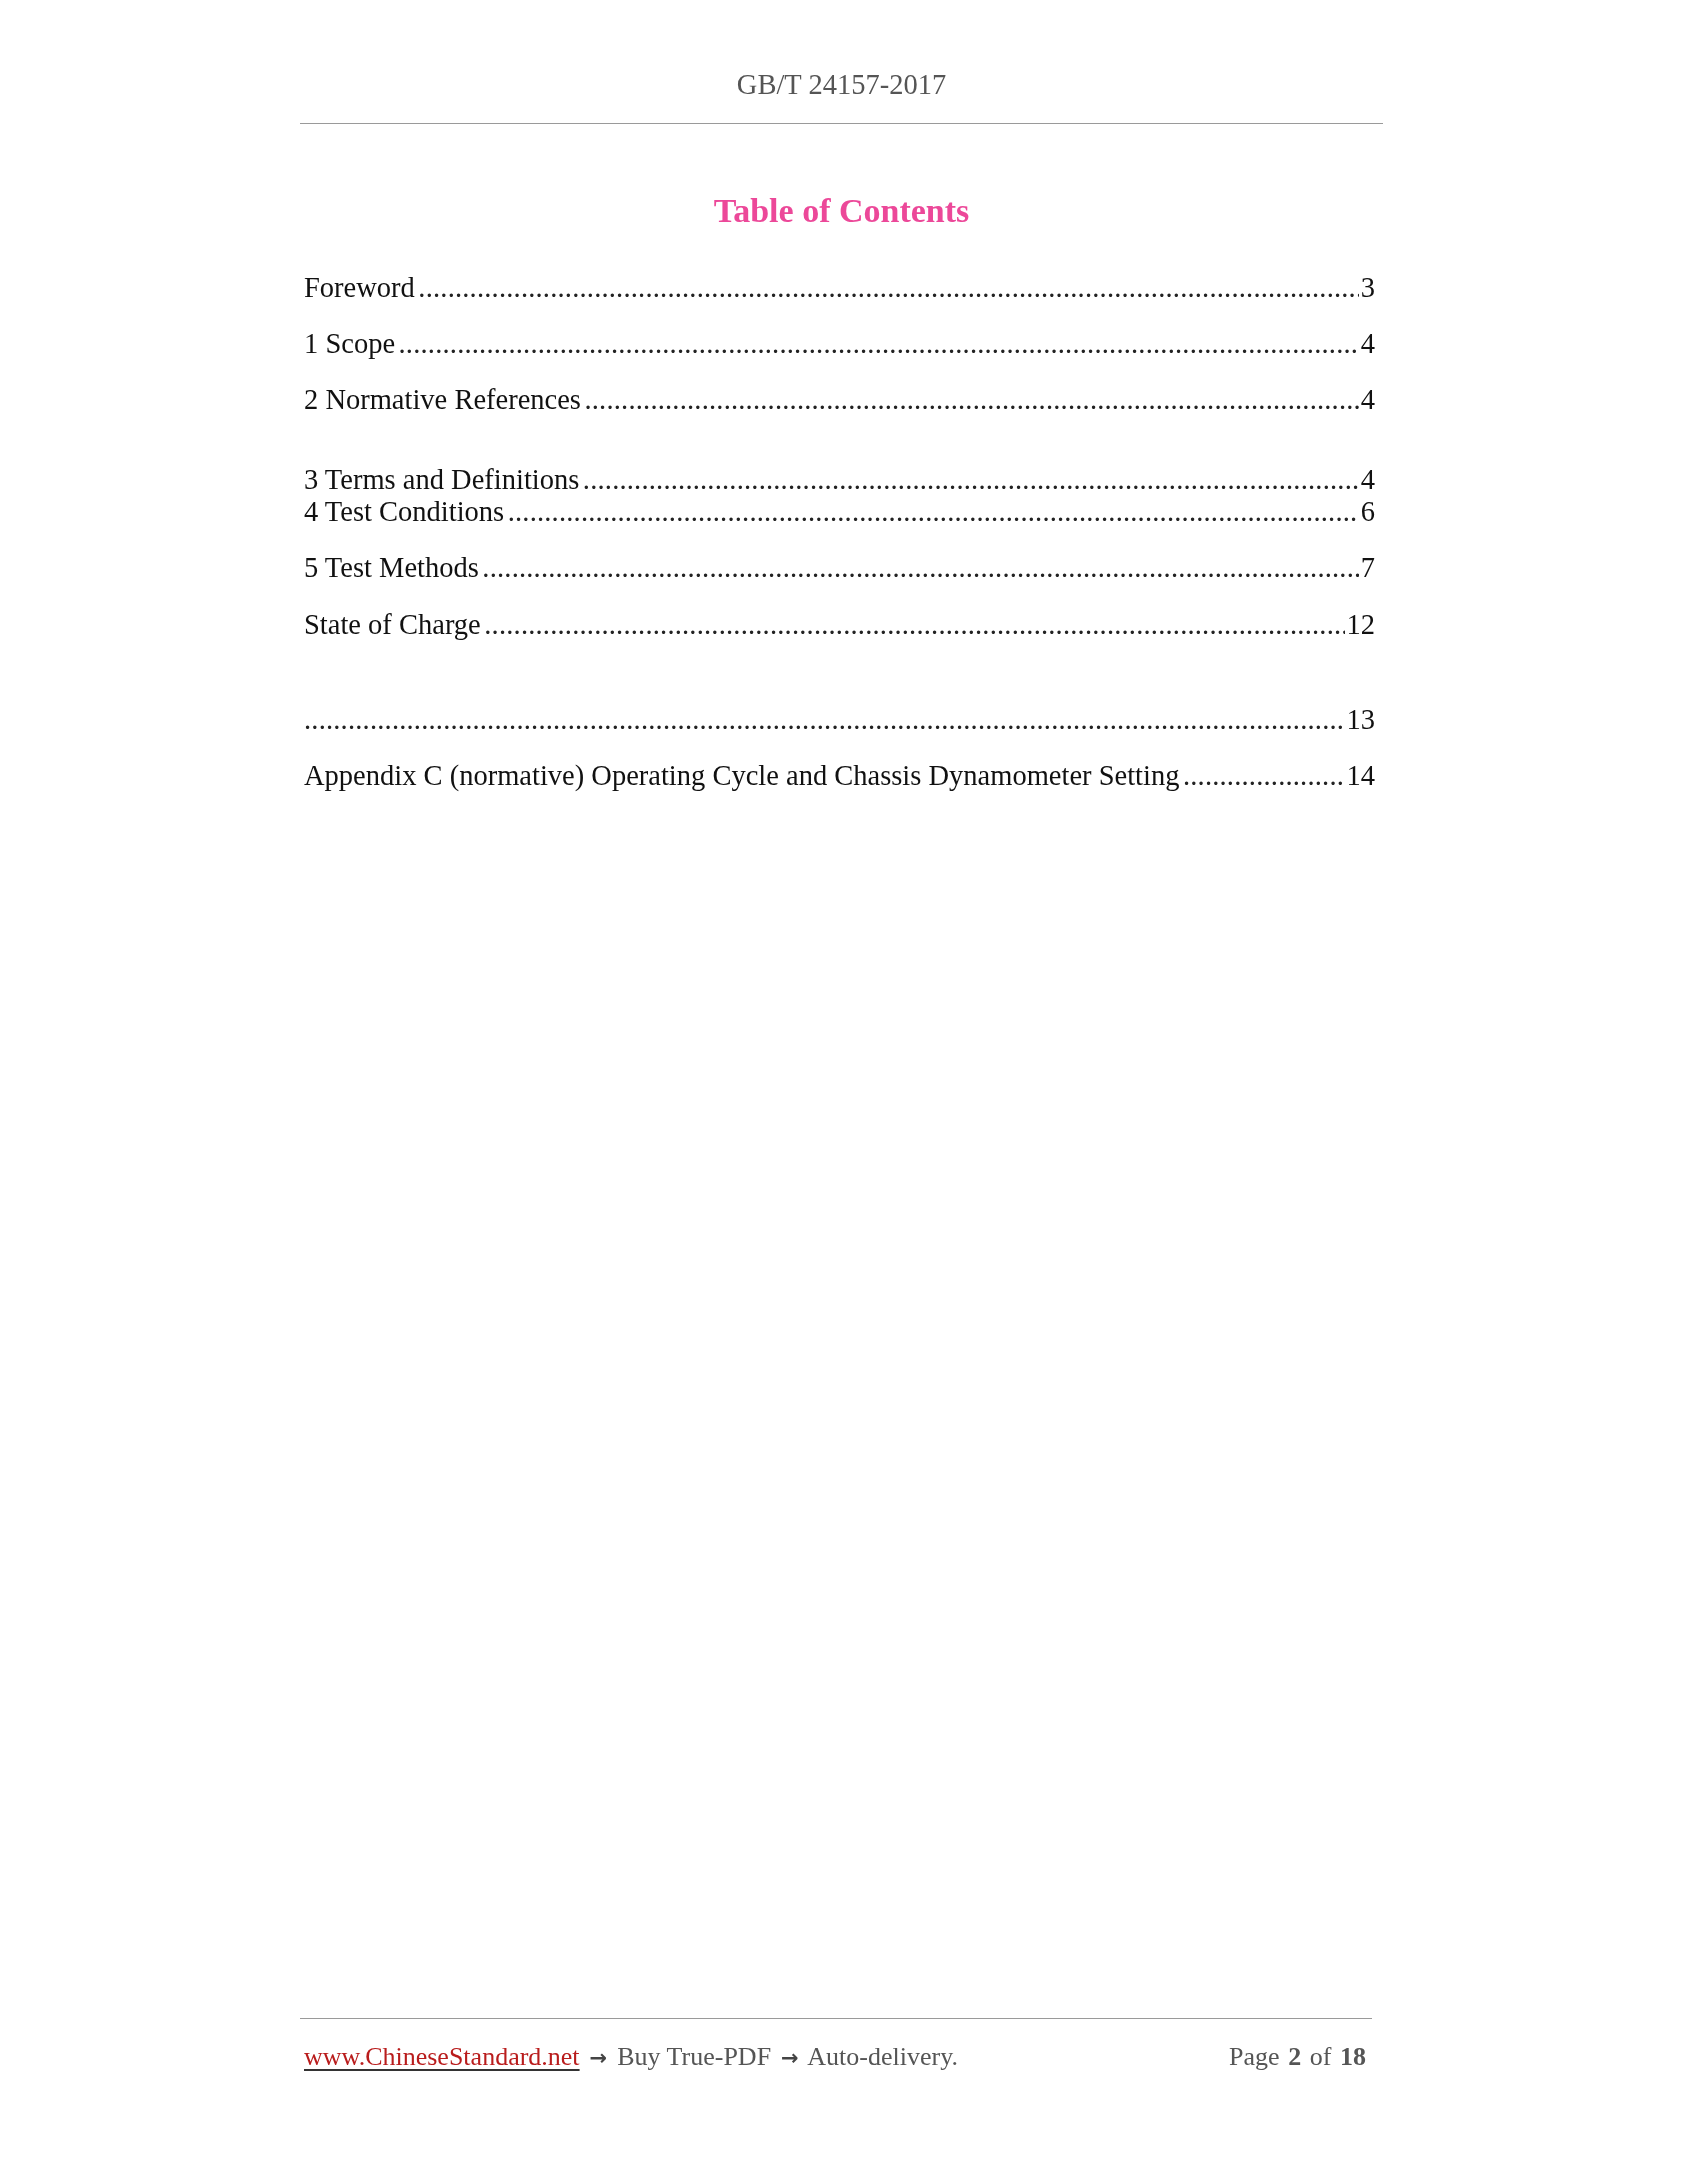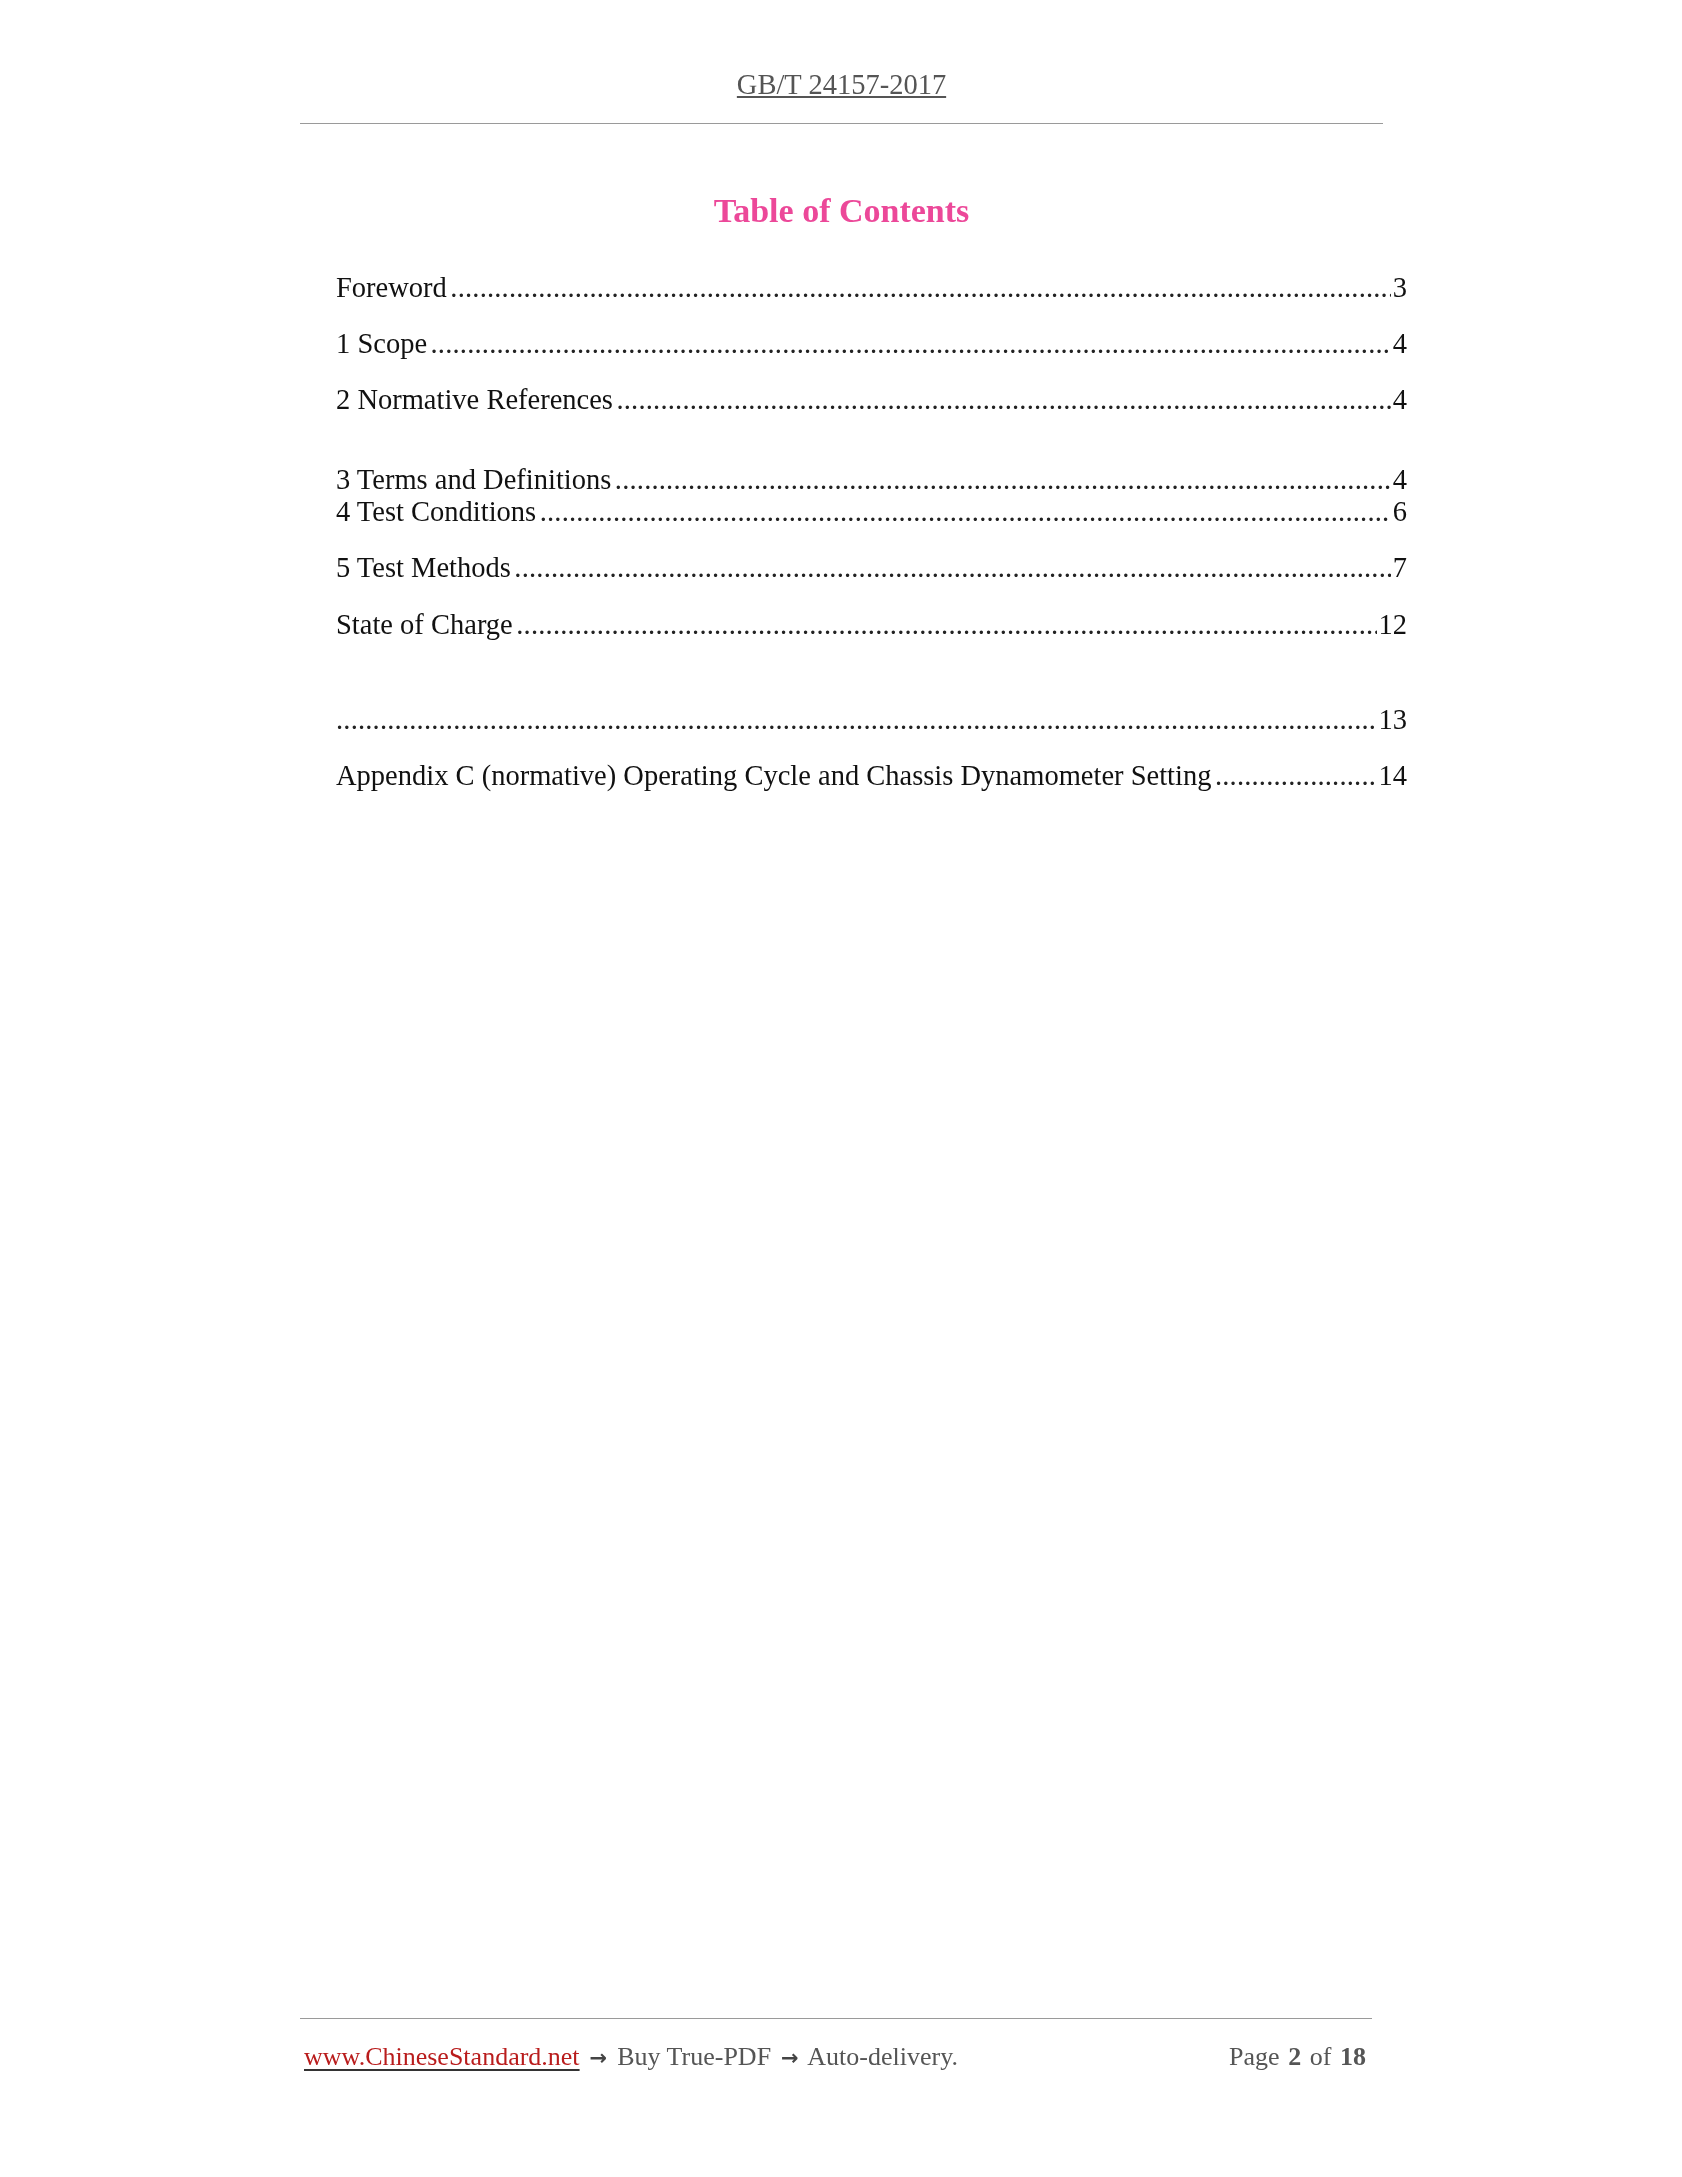--- a/index.html
+++ b/index.html
@@ -17,21 +17,20 @@
     }
     .page-header {
       position: absolute;
       left: 300px;
       width: 1083px;
       top: 67px;
       text-align: center;
       font-size: 28.5px;
       line-height: 35px;
       color: #555555;
-      text-decoration: underline;
     }
     .rule {
       position: absolute;
       height: 0;
       border-top: 1.7px solid #9a9a9a;
     }
     .rule.header-rule {
       left: 300px;
       width: 1083px;
       top: 123px;
@@ -62,21 +61,20 @@
       list-style: none;
     }
     .toc-entry {
       position: absolute;
       left: 0;
       width: 1071px;
       font-size: 28.5px;
       line-height: 40px;
       color: #111111;
       cursor: pointer;
-      margin-left: 32px;
     }
     .toc-line {
       display: flex;
       align-items: baseline;
       width: 100%;
       white-space: nowrap;
     }
     .toc-line .label {
       flex: 0 0 auto;
       padding-right: 3.5px;

